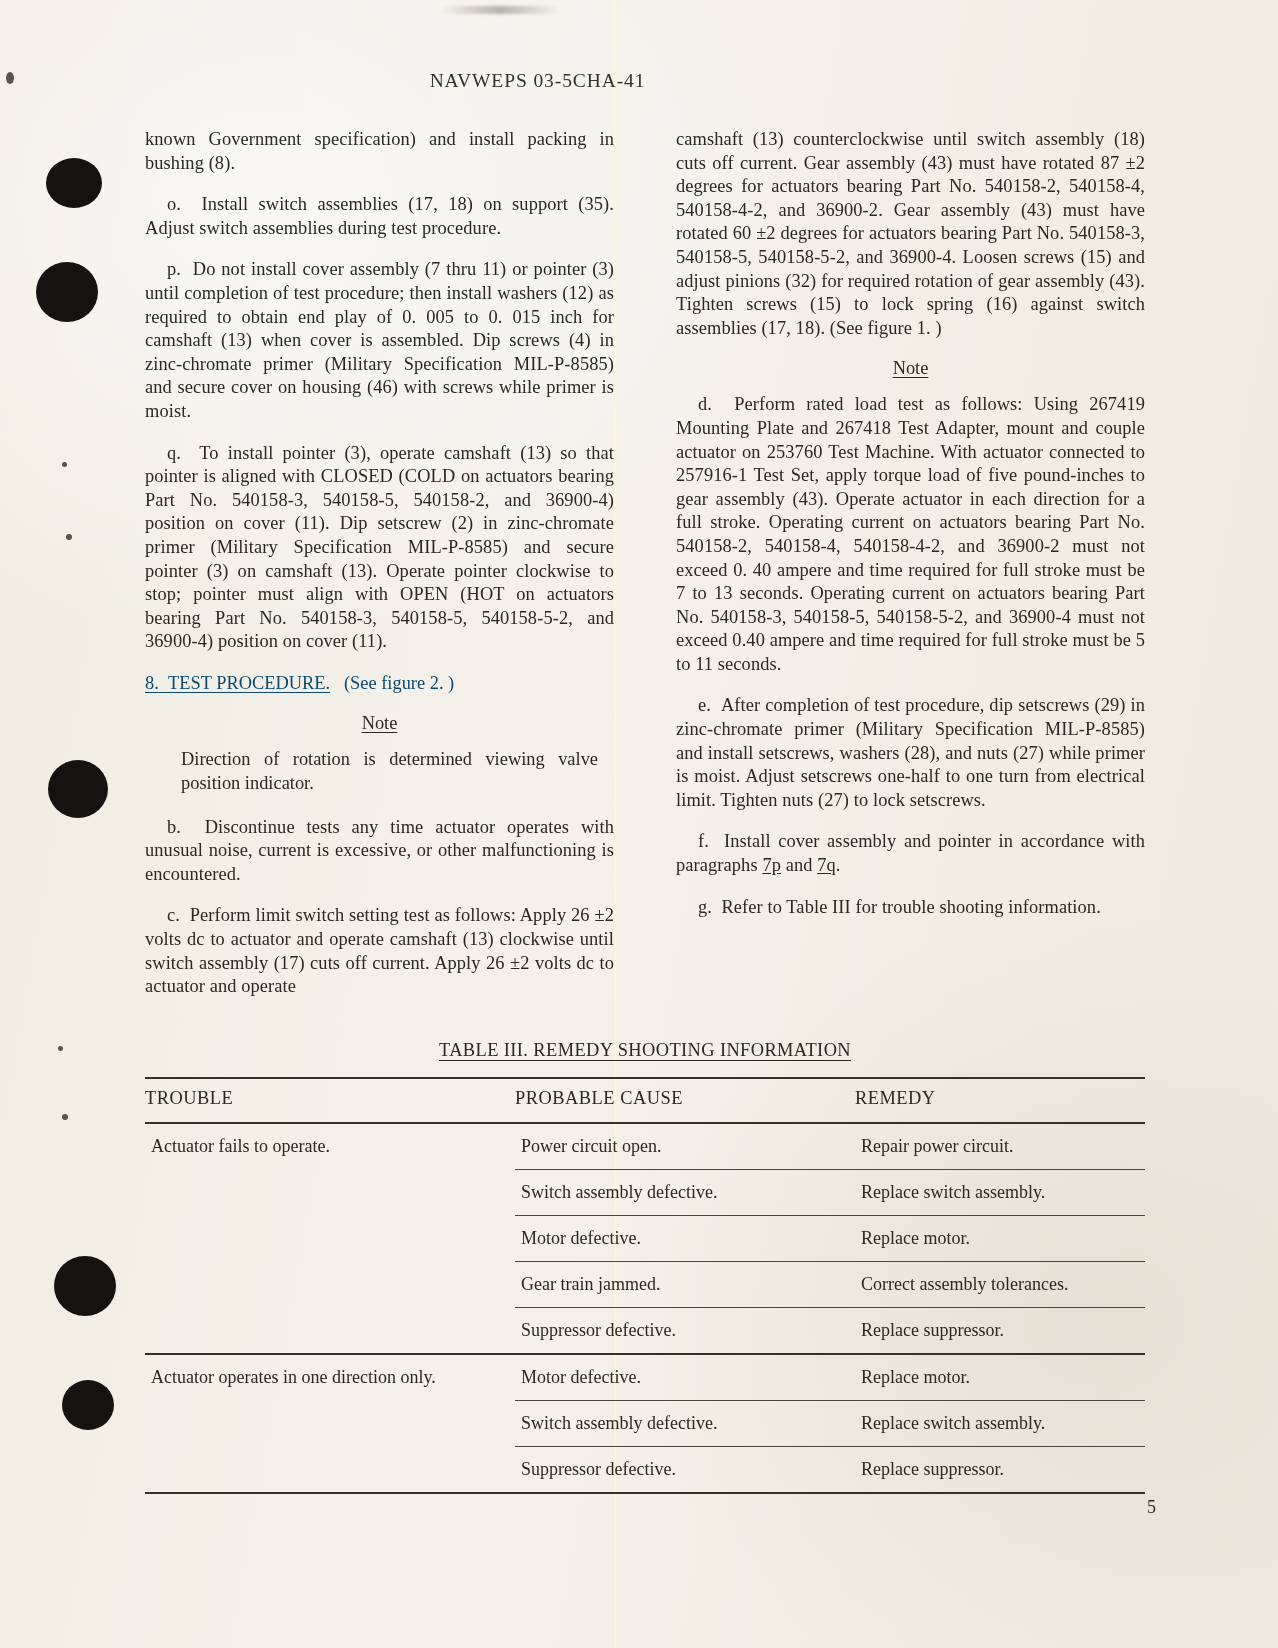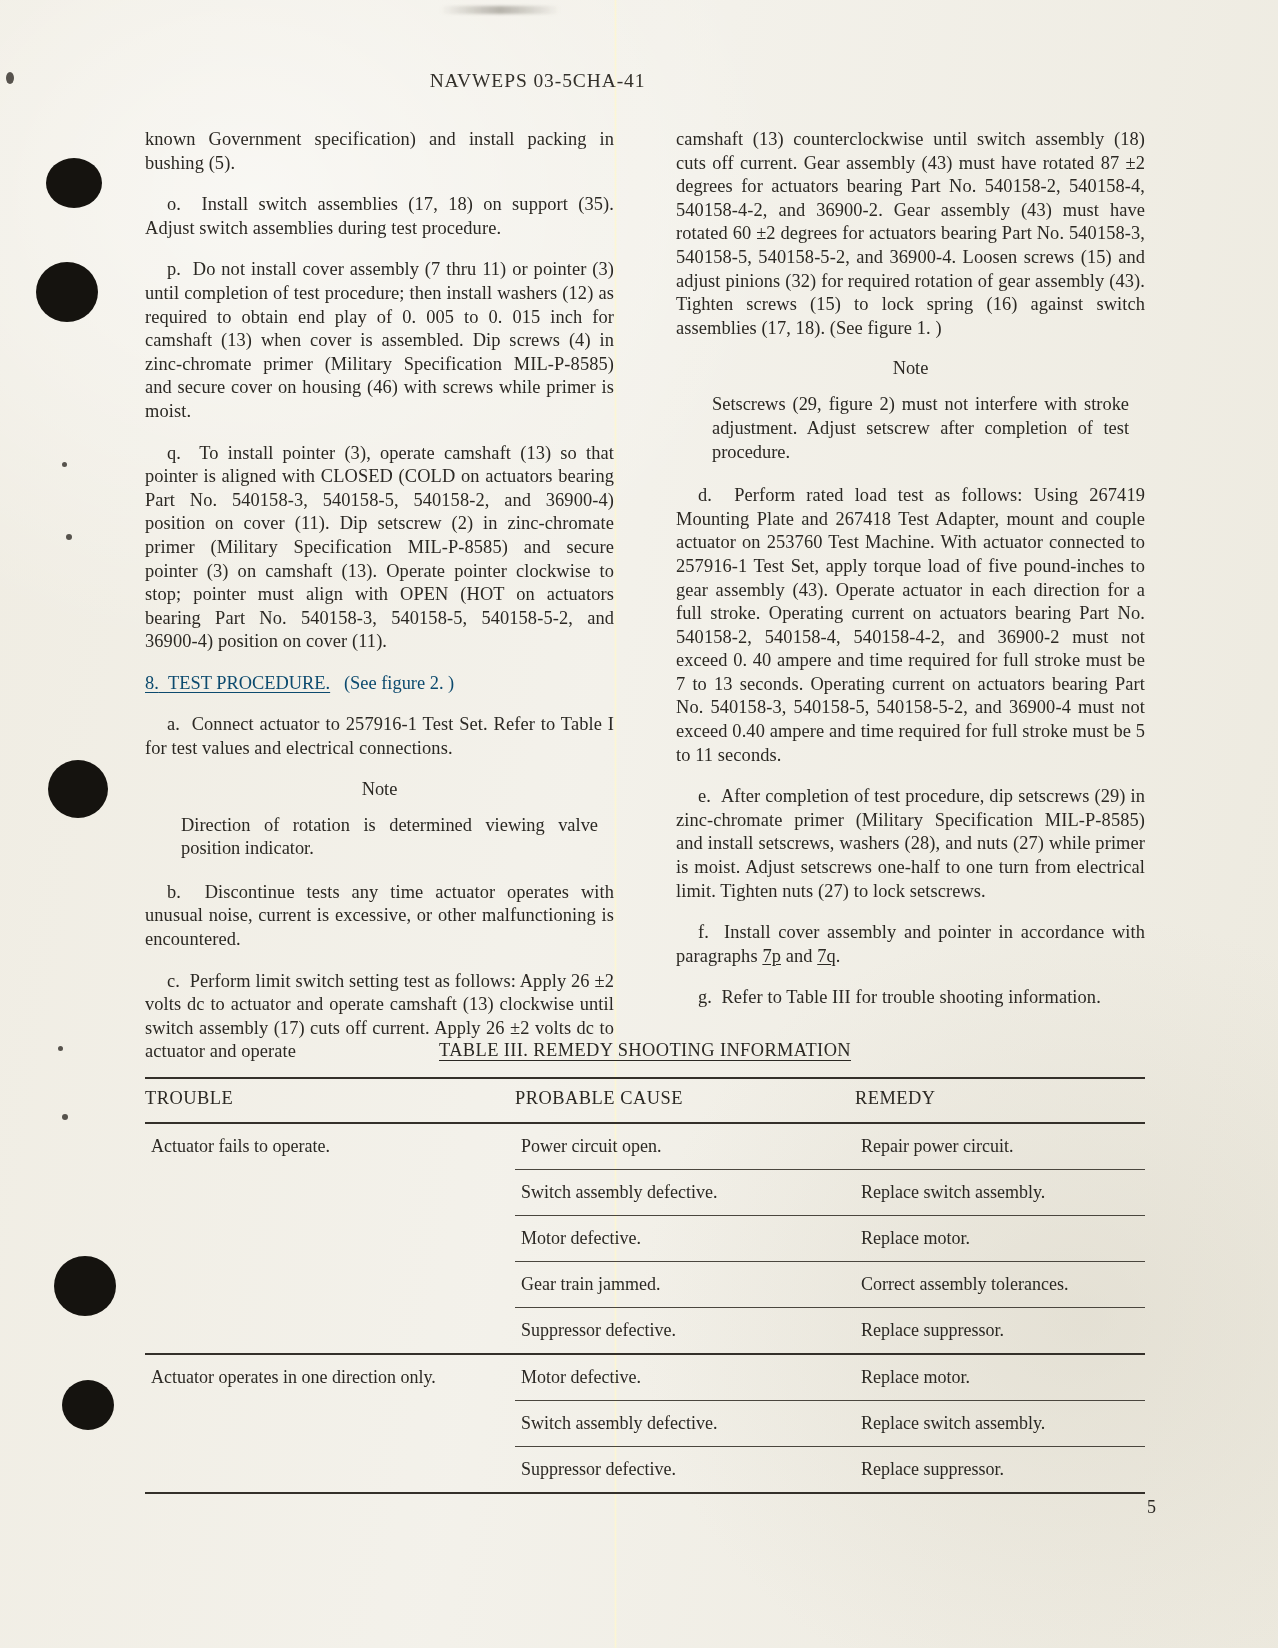--- a/index.html
+++ b/index.html
@@ -111,20 +111,21 @@
     text-underline-offset: 3px;
   }
 
   .note-label {
     margin: 14px 0 14px 0;
     text-align: center;
     font-size: 18.4px;
     color: #2b2823;
   }
   .note-label span {
+    text-decoration: underline;
     text-underline-offset: 3px;
   }
   p.note-body {
     margin: 0 0 20px 0;
     padding-left: 36px;
     padding-right: 16px;
     font-size: 18.4px;
     line-height: 23.6px;
     text-align: justify;
     color: #2b2823;
@@ -208,41 +209,38 @@
   <div class="edge-speck" style="left:6px; top:72px; width:8px; height:12px;"></div>
 
   <div class="content">
 
     <div class="doc-header">NAVWEPS 03-5CHA-41</div>
 
     <div class="columns">
 
       <div class="col">
 
-        <p class="para">known Government specification) and install packing in bushing (5).</p>
+        <p class="para">known Government specification) and install packing in bushing (8).</p>
 
         <p class="para">
           <span class="ind"></span><span>o.</span>&nbsp;&nbsp;<span>Install switch assemblies (17, 18) on support (35). Adjust switch assemblies during test procedure.</span>
         </p>
 
         <p class="para">
           <span class="ind"></span><span>p.</span>&nbsp;&nbsp;<span>Do not install cover assembly (7 thru 11) or pointer (3) until completion of test procedure; then install washers (12) as required to obtain end play of 0. 005 to 0. 015 inch for camshaft (13) when cover is assembled. Dip screws (4) in zinc-chromate primer (Military Specification MIL-P-8585) and secure cover on housing (46) with screws while primer is moist.</span>
         </p>
 
         <p class="para">
           <span class="ind"></span><span>q.</span>&nbsp;&nbsp;<span>To install pointer (3), operate camshaft (13) so that pointer is aligned with CLOSED (COLD on actuators bearing Part No. 540158-3, 540158-5, 540158-2, and 36900-4) position on cover (11). Dip setscrew (2) in zinc-chromate primer (Military Specification MIL-P-8585) and secure pointer (3) on camshaft (13). Operate pointer clockwise to stop; pointer must align with OPEN (HOT on actuators bearing Part No. 540158-3, 540158-5, 540158-5-2, and 36900-4) position on cover (11).</span>
         </p>
 
         <div class="sec-head">
           <span class="u"><span>8.</span>&nbsp;&nbsp;<span>TEST PROCEDURE.</span></span>&nbsp;&nbsp;&nbsp;<span>(See figure 2. )</span>
         </div>
 
-        <p class="para">
-          <span class="ind"></span><span>a.</span>&nbsp;&nbsp;<span>Connect actuator to 257916-1 Test Set. Refer to Table I for test values and electrical connections.</span>
-        </p>
 
         <div class="note-label">
           <span>Note</span>
         </div>
         <p class="note-body">Direction of rotation is determined viewing valve position indicator.</p>
 
         <p class="para">
           <span class="ind"></span><span>b.</span>&nbsp;&nbsp;<span>Discontinue tests any time actuator operates with unusual noise, current is excessive, or other malfunctioning is encountered.</span>
         </p>
 
@@ -252,21 +250,20 @@
 
       </div>
 
       <div class="col">
 
         <p class="para">camshaft (13) counterclockwise until switch assembly (18) cuts off current. Gear assembly (43) must have rotated 87 ±2 degrees for actuators bearing Part No. 540158-2, 540158-4, 540158-4-2, and 36900-2. Gear assembly (43) must have rotated 60 ±2 degrees for actuators bearing Part No. 540158-3, 540158-5, 540158-5-2, and 36900-4. Loosen screws (15) and adjust pinions (32) for required rotation of gear assembly (43). Tighten screws (15) to lock spring (16) against switch assemblies (17, 18). (See figure 1. )</p>
 
         <div class="note-label">
           <span>Note</span>
         </div>
-        <p class="note-body">Setscrews (29, figure 2) must not interfere with stroke adjustment. Adjust setscrew after completion of test procedure.</p>
 
         <p class="para">
           <span class="ind"></span><span>d.</span>&nbsp;&nbsp;<span>Perform rated load test as follows: Using 267419 Mounting Plate and 267418 Test Adapter, mount and couple actuator on 253760 Test Machine. With actuator connected to 257916-1 Test Set, apply torque load of five pound-inches to gear assembly (43). Operate actuator in each direction for a full stroke. Operating current on actuators bearing Part No. 540158-2, 540158-4, 540158-4-2, and 36900-2 must not exceed 0. 40 ampere and time required for full stroke must be 7 to 13 seconds. Operating current on actuators bearing Part No. 540158-3, 540158-5, 540158-5-2, and 36900-4 must not exceed 0.40 ampere and time required for full stroke must be 5 to 11 seconds.</span>
         </p>
 
         <p class="para">
           <span class="ind"></span><span>e.</span>&nbsp;&nbsp;<span>After completion of test procedure, dip setscrews (29) in zinc-chromate primer (Military Specification MIL-P-8585) and install setscrews, washers (28), and nuts (27) while primer is moist. Adjust setscrews one-half to one turn from electrical limit. Tighten nuts (27) to lock setscrews.</span>
         </p>
 
         <p class="para">

